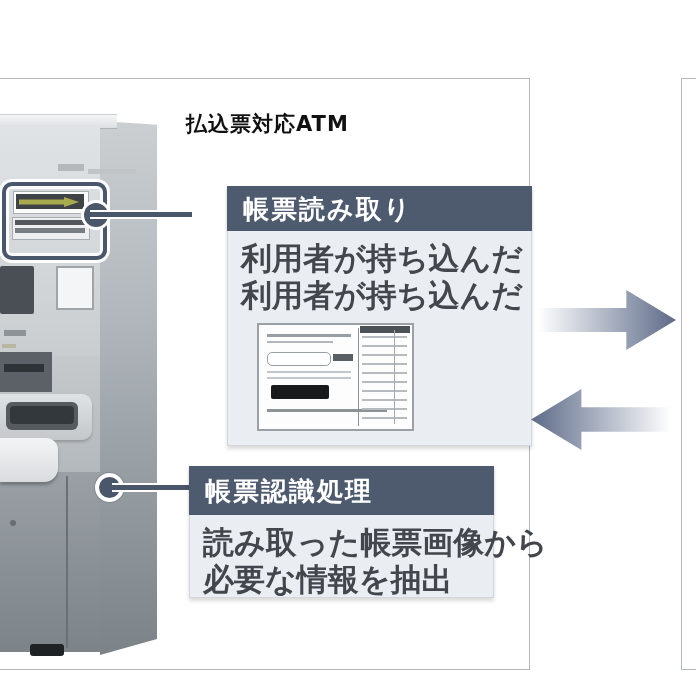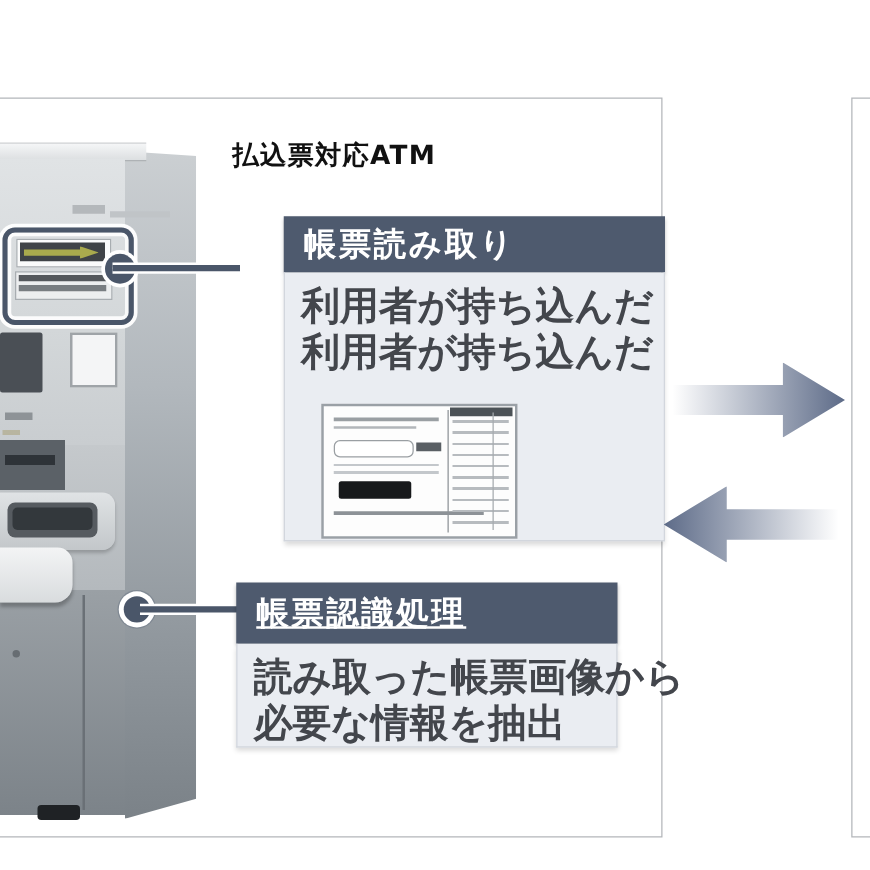--- a/index.html
+++ b/index.html
@@ -95,25 +95,25 @@
     box-shadow:0 2px 3px rgba(0,0,0,.25);
   }
   .callout-body{
     background:var(--callout-body-bg,#eaedf2);
     border:1px solid #d2d6dd;border-top:none;
     box-shadow:0 3px 4px rgba(0,0,0,.15);
     color:var(--body-text,#43464c);font-weight:bold;
     font-size:31px;line-height:37px;padding:9px 4px 0 13px;
     letter-spacing:0;white-space:nowrap;box-sizing:border-box;
   }
-  #callout-1{left:189px;top:173px;padding-left:38px;}
+  #callout-1{left:189px;top:186px;padding-left:38px;}
   #callout-1 .callout-header{height:45px;}
   #callout-1 .callout-body{height:215px;}
   #callout-2{left:189px;top:466px;}
-  #callout-2 .callout-header{height:49px;text-decoration:underline;}
+  #callout-2 .callout-header{height:49px;}
   #callout-2 .callout-body{height:83px;}
 
   
   #slip{left:257px;top:323px;width:157px;height:108px;background:#fdfdfd;
     border:2px solid #9aa0a6;box-sizing:border-box;}
   .slip-el{position:absolute;}
   #slip-vline{left:99px;top:3px;width:1px;height:98px;background:#8d9297;}
   #slip-head-band{left:101px;top:1px;width:50px;height:7px;background:#4c5257;}
   #slip-line-1{left:8px;top:9px;width:84px;height:3px;background:#9a9fa3;}
   #slip-line-2{left:8px;top:16px;width:66px;height:2px;background:#b2b6ba;}

